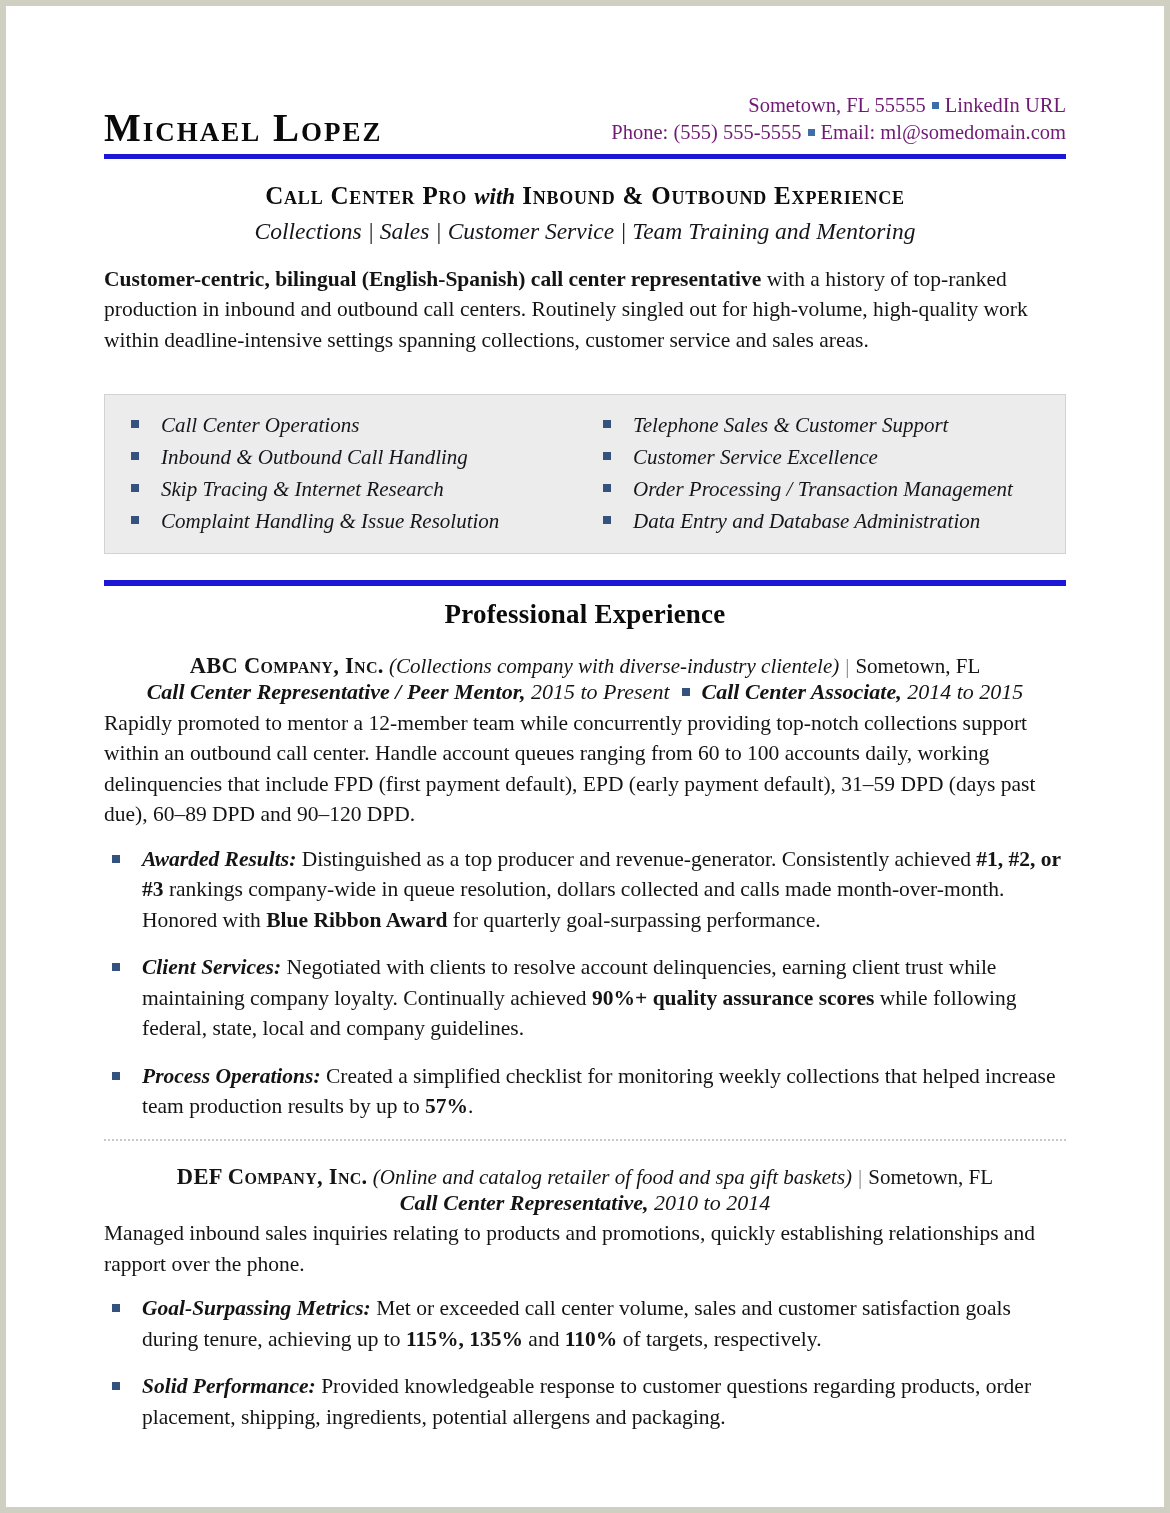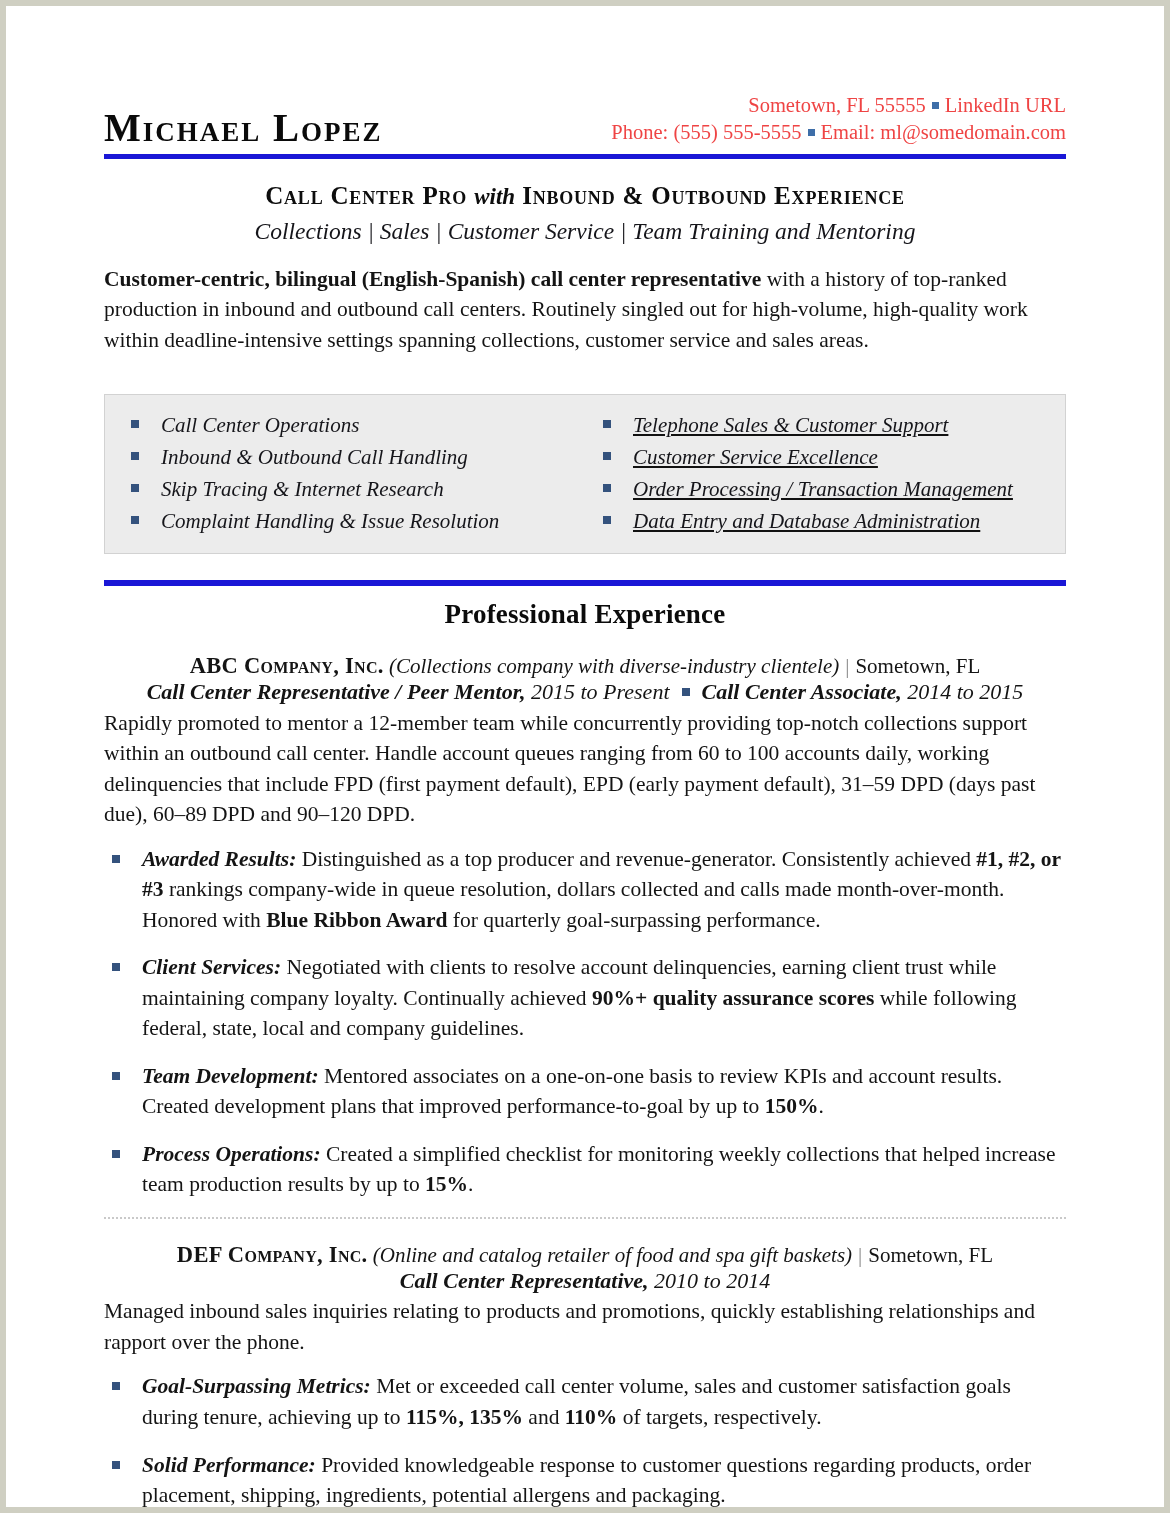--- a/index.html
+++ b/index.html
@@ -51,21 +51,21 @@
     font-variant: small-caps;
     line-height: 1;
     color: #0a0a0a;
     white-space: nowrap;
     padding-bottom: 1px;
   }
   .contact {
     text-align: right;
     font-size: 20.5px;
     line-height: 1.32;
-    color: #ef4444;
+    color: #701a75;
     white-space: nowrap;
     padding-bottom: 2px;
     margin-left: 40px;
   }
   .sq {
     display: inline-block;
     width: 7px;
     height: 7px;
     background: #3e6ea8;
     vertical-align: 3px;
@@ -121,21 +121,21 @@
     background: #ececec;
     border: 1px solid #d2d2d2;
     padding: 14px 18px 16px 18px;
     display: flex;
   }
   .skills-col {
     width: 50%;
     box-sizing: border-box;
   }
   .skills-col.left { padding-left: 8px; }
-  .skills-col.right { padding-left: 18px; text-decoration: underline; }
+  .skills-col.right { padding-left: 18px; }
   .skill {
     display: flex;
     align-items: baseline;
     font-size: 21px;
     font-style: italic;
     color: #15151a;
     line-height: 1.0;
     padding: 5.5px 0;
   }
   .skill .bsq {
@@ -325,25 +325,21 @@
             <div class="ach">
               <span class="bsq"></span>
               <div class="ach-text"><span class="lead">Awarded Results:</span><span> Distinguished as a top producer and revenue-generator. Consistently achieved </span><b>#1, #2, or #3</b><span> rankings company-wide in queue resolution, dollars collected and calls made month-over-month. Honored with </span><b>Blue Ribbon Award</b><span> for quarterly goal-surpassing performance.</span></div>
             </div>
             <div class="ach">
               <span class="bsq"></span>
               <div class="ach-text"><span class="lead">Client Services:</span><span> Negotiated with clients to resolve account delinquencies, earning client trust while maintaining company loyalty. Continually achieved </span><b>90%+ quality assurance scores</b><span> while following federal, state, local and company guidelines.</span></div>
             </div>
             <div class="ach">
               <span class="bsq"></span>
-              <div class="ach-text"><span class="lead">Team Development:</span><span> Mentored associates on a one-on-one basis to review KPIs and account results. Created development plans that improved performance-to-goal by up to </span><b>150%</b><span>.</span></div>
-            </div>
-            <div class="ach">
-              <span class="bsq"></span>
-              <div class="ach-text"><span class="lead">Process Operations:</span><span> Created a simplified checklist for monitoring weekly collections that helped increase team production results by up to </span><b>15%</b><span>.</span></div>
+              <div class="ach-text"><span class="lead">Process Operations:</span><span> Created a simplified checklist for monitoring weekly collections that helped increase team production results by up to </span><b>57%</b><span>.</span></div>
             </div>
           </div>
         </div>
         <hr class="dotted-divider">
         <div class="job">
           <div class="job-line1"><span class="company">DEF Company, Inc.</span><span class="descriptor"> (Online and catalog retailer of food and spa gift baskets)</span><span class="pipe">|</span><span>Sometown, FL</span></div>
           <div class="job-line2"><span class="title">Call Center Representative,</span><span> 2010 to 2014</span></div>
           <div class="job-intro">Managed inbound sales inquiries relating to products and promotions, quickly establishing relationships and rapport over the phone.</div>
           <div class="achievements">
             <div class="ach">

